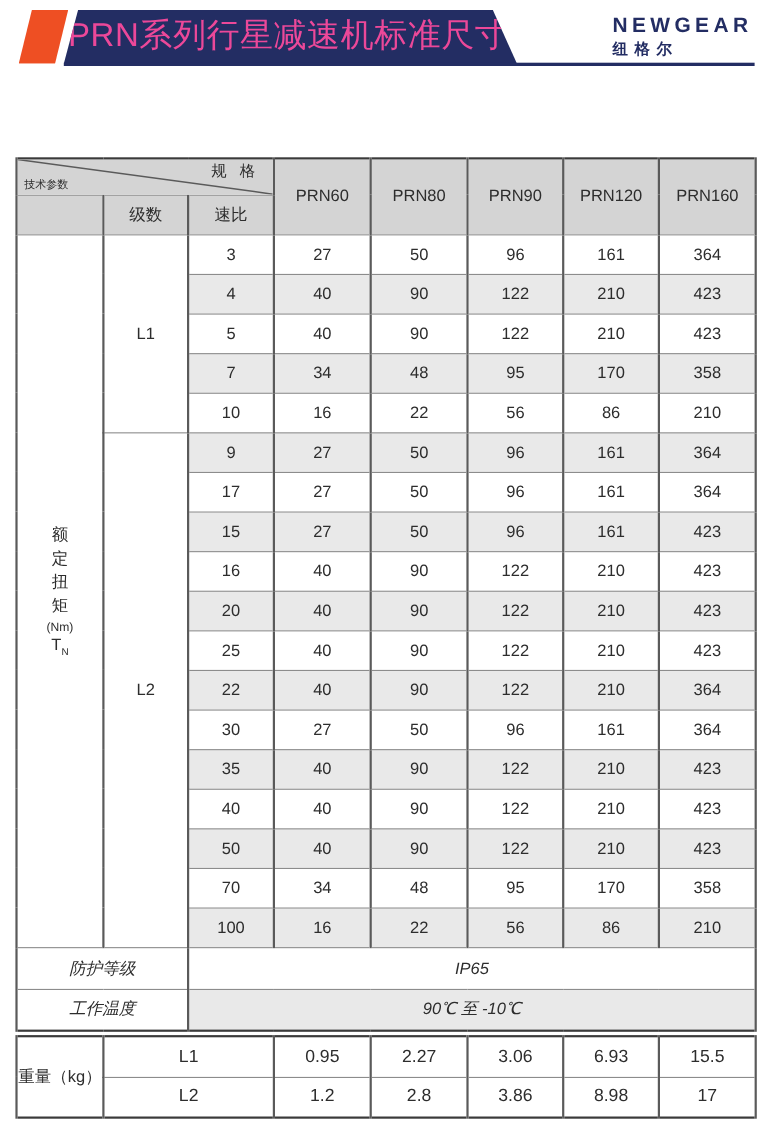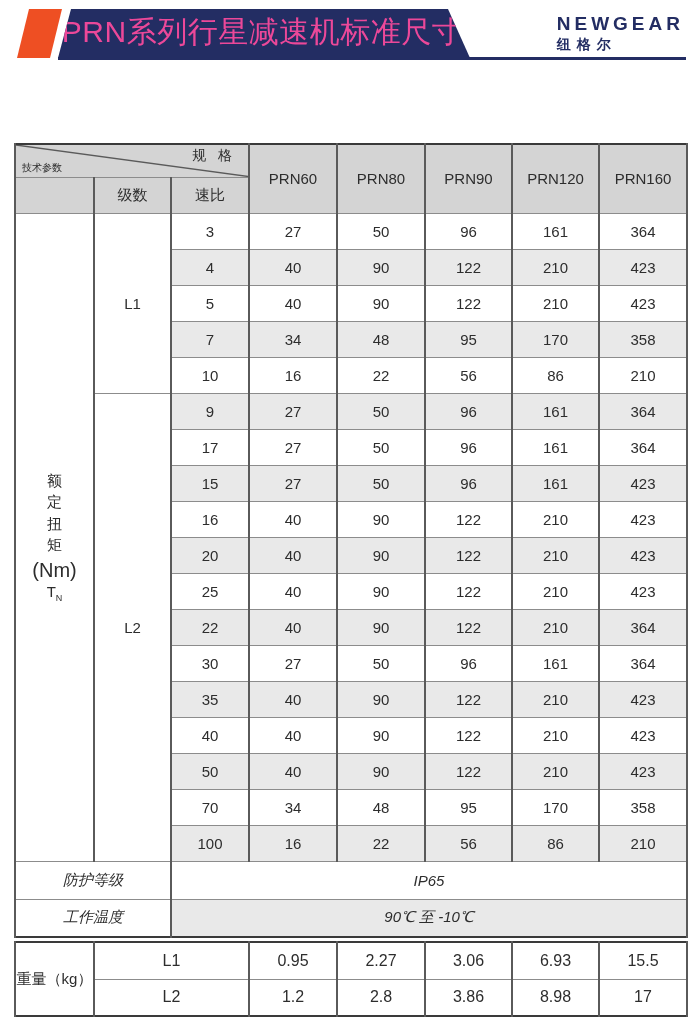--- a/index.html
+++ b/index.html
@@ -38,21 +38,21 @@
   .diag svg { position:absolute; left:0; top:0; width:100%; height:100%; display:block; }
   .corner-tr { position:absolute; top:2px; right:12px; font-size:14px; letter-spacing:4px; }
   .corner-bl { position:absolute; bottom:2px; left:6px; font-size:10px; }
   .model-th { background:var(--header-gray,#d4d4d4); font-size:15px; }
   .ratio-cell, .val-cell { background:#ffffff; font-size:16px; }
   tr.alt .ratio-cell, tr.alt .val-cell { background:var(--alt-gray,#e9e9e9); }
   .stage-cell { background:#ffffff; font-size:16px; }
   .torque-cell { background:#ffffff; }
   .torque { display:flex; flex-direction:column; align-items:center; justify-content:center; }
   .tchar { font-size:15px; line-height:1.42; }
-  .tunit { font-size:20px; margin-top:2px; line-height:1.3; }
+  .tunit { font-size:11px; margin-top:2px; line-height:1.3; }
   .tsym { font-size:15px; line-height:1.2; }
   .tsym sub { font-size:9px; }
   .foot-label { background:#ffffff; font-size:15px; }
   .foot-value { background:#ffffff; font-size:16px; }
   .foot-value.shaded { background:var(--alt-gray,#e9e9e9); }
 
   
   table.weight { position:absolute; left:14px; top:941px; width:672px;
     border-collapse:collapse; table-layout:fixed; border:2px solid #3a3a3a; }
   table.weight td {

